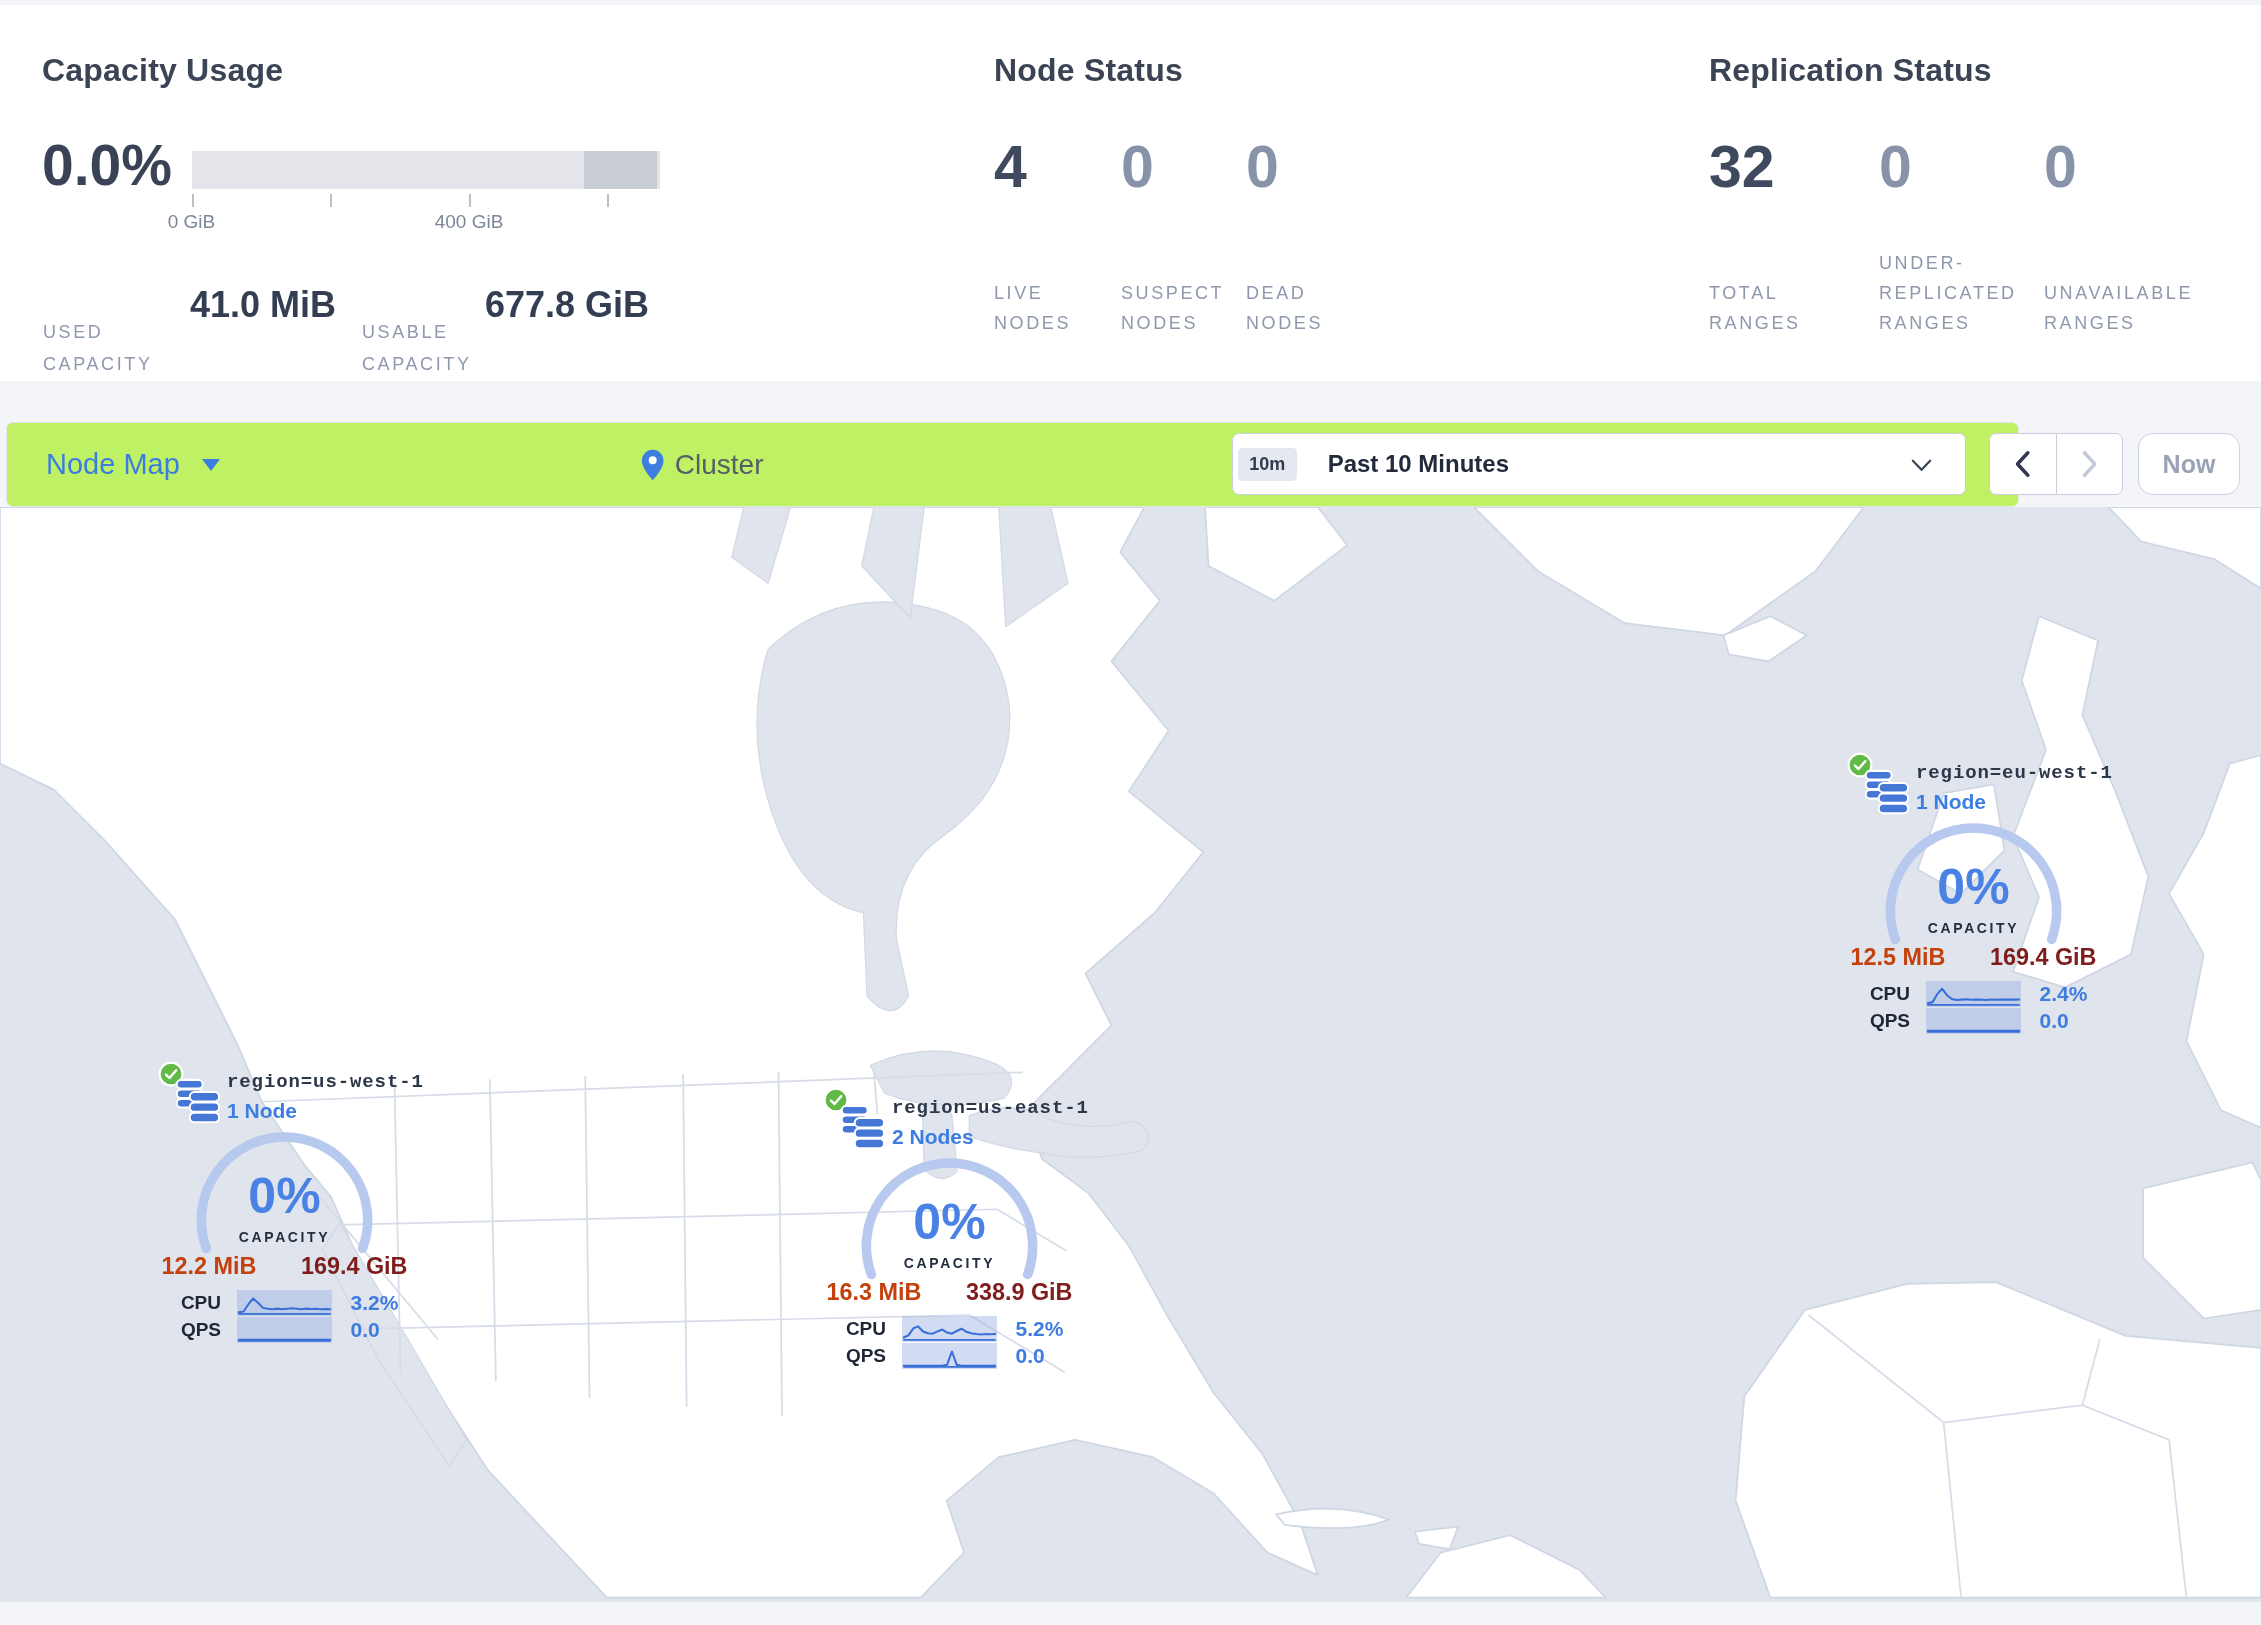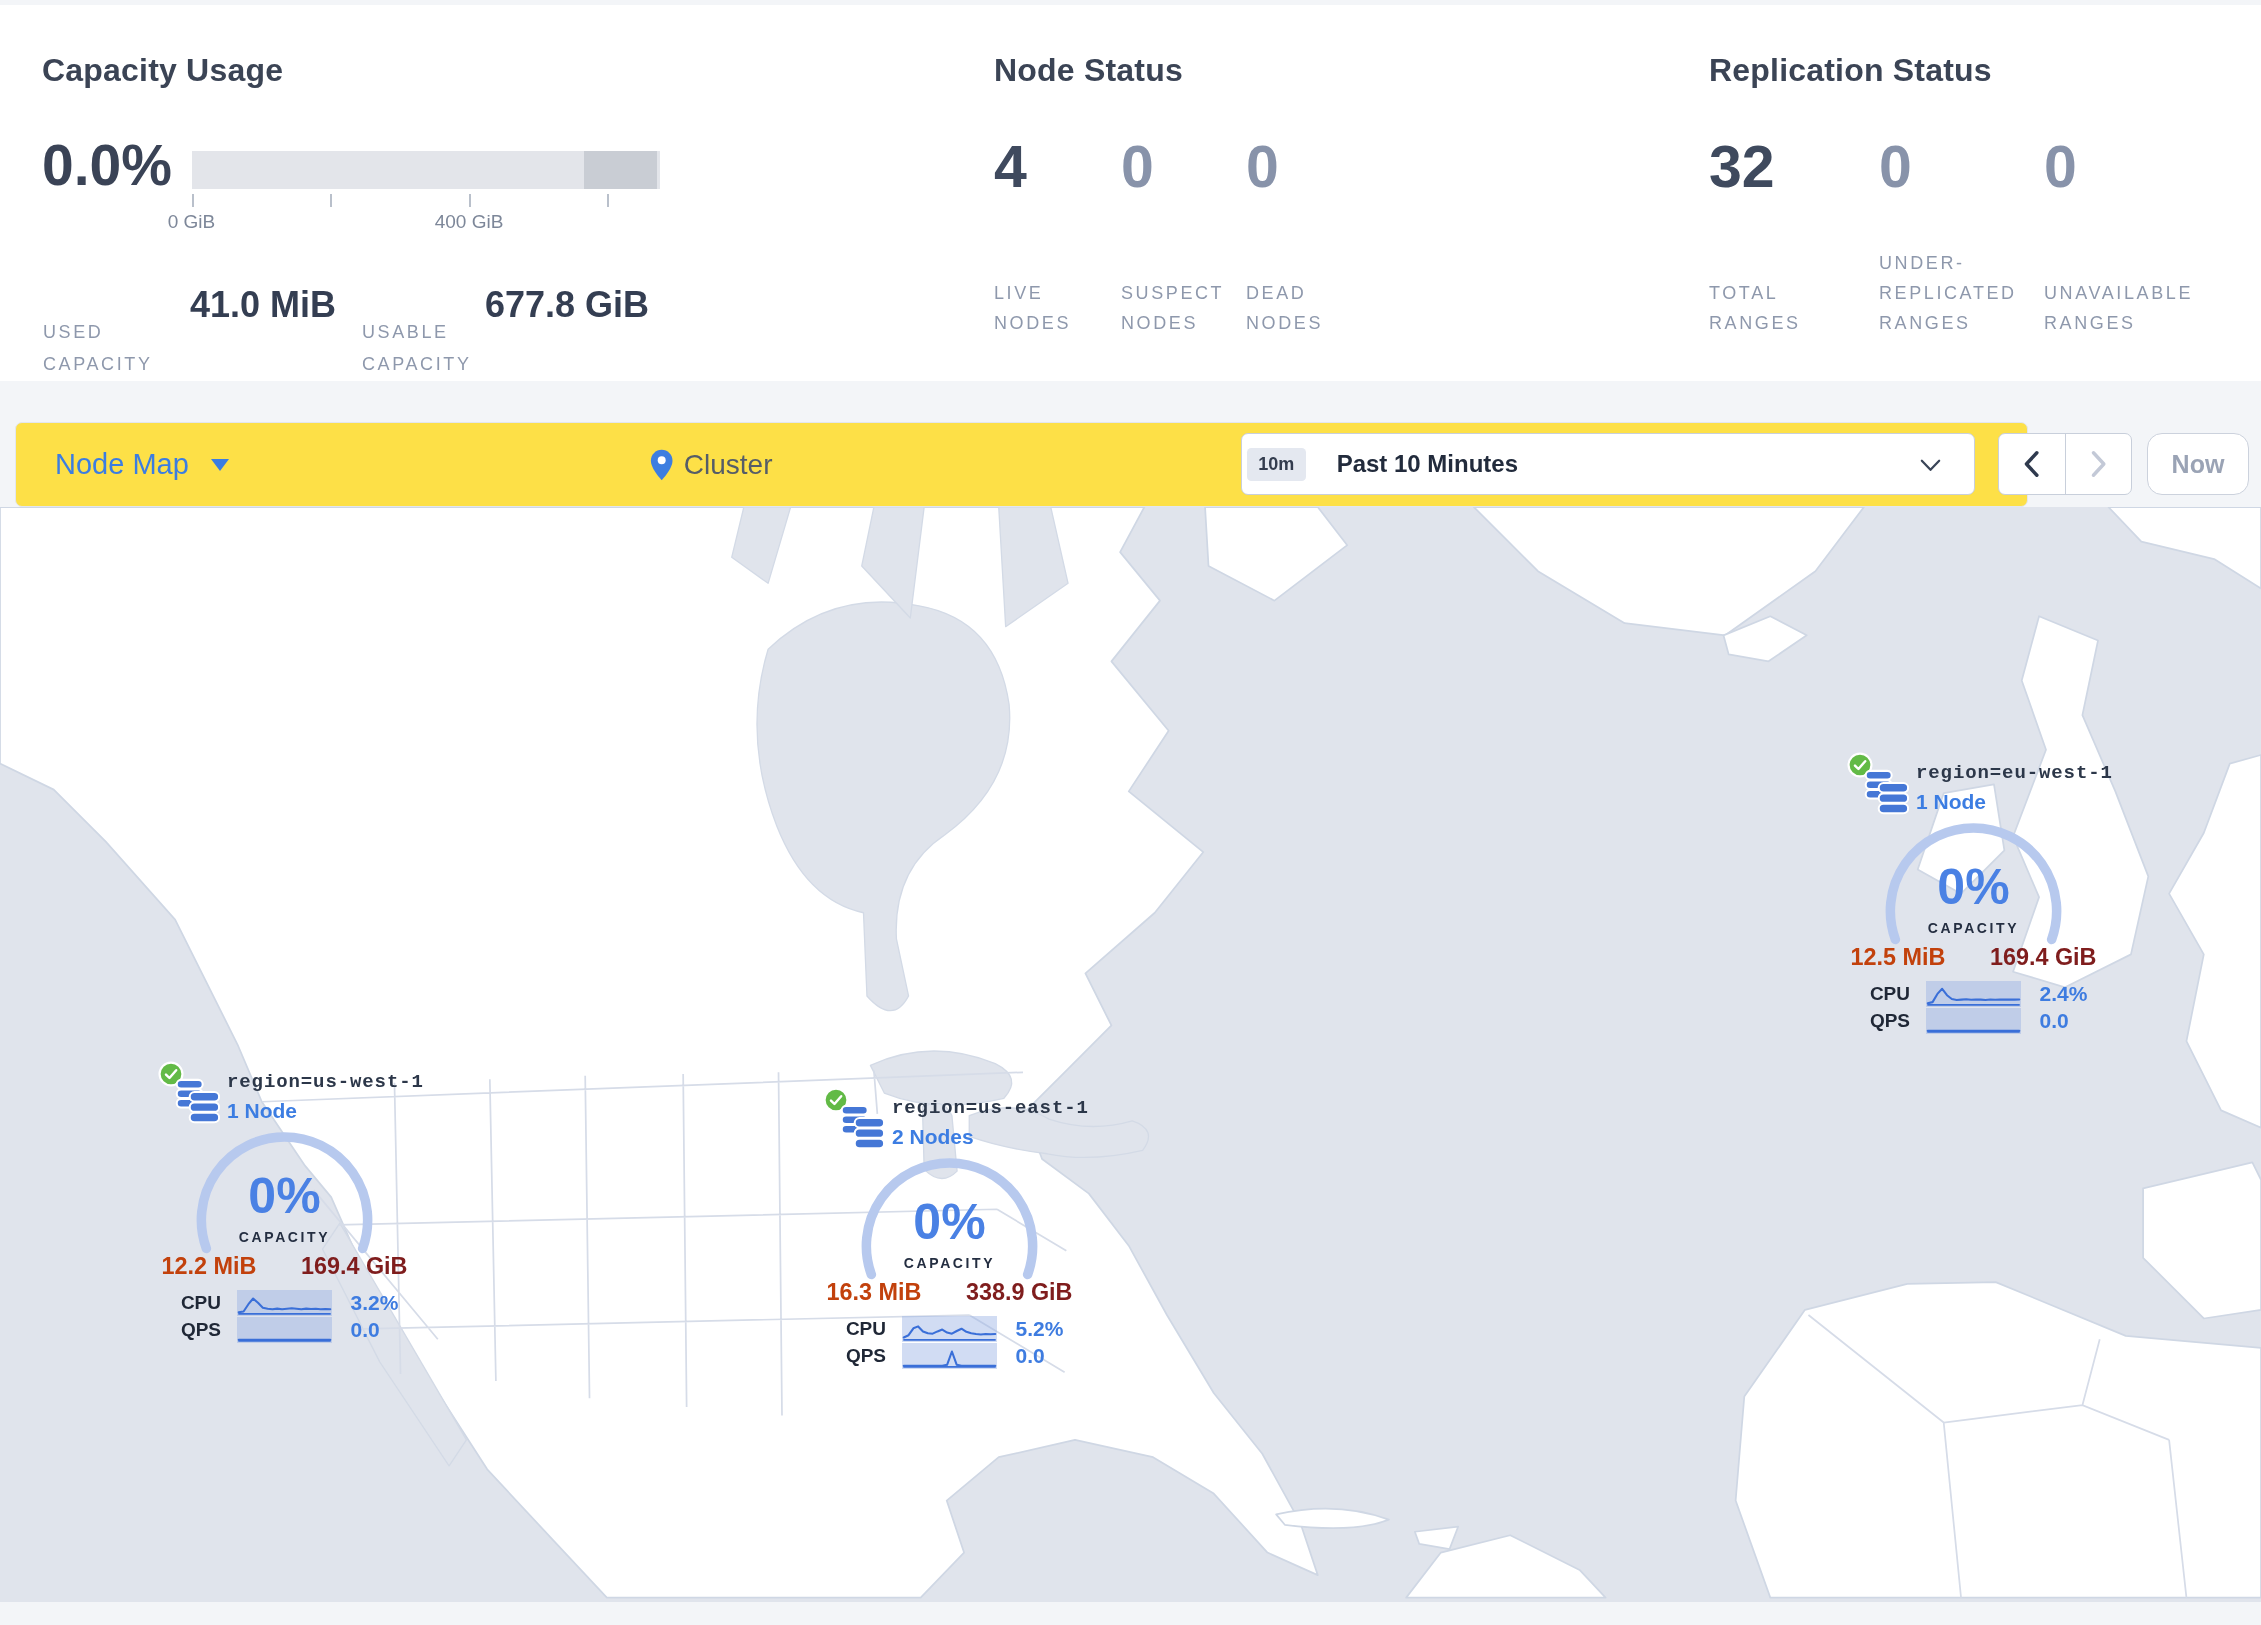--- a/index.html
+++ b/index.html
@@ -15,21 +15,21 @@
 
   .cap-percent { position:absolute; left:42px; top:127px; font-size:57px; font-weight:700; color:#3a4356; }
   .cap-bar { position:absolute; left:192px; top:146px; width:468px; height:38px; background:#e3e5ea; }
   .cap-bar-used { position:absolute; right:2.6px; top:0; width:73px; height:38px; background:#c9cdd4; }
   .cap-tick { position:absolute; top:189px; width:1.7px; height:13px; background:#b9c0cb; }
   .cap-tick-label { position:absolute; top:206px; font-size:19px; color:#7d8799; text-align:center; }
   .cap-stat-label { position:absolute; top:274px; width:134px; font-size:18px; line-height:32px; letter-spacing:2.6px; color:#8e98ac;margin-top:37px; }
   .cap-stat-value { position:absolute; top:279px; font-size:36px; font-weight:600; color:#343e52; }
 
   
-  .toolbar { position:absolute; top:422px; left:15px; width:2013px; height:85px; background:#fde047;
+  .toolbar { position:absolute; top:422px; left:6px; width:2013px; height:85px; background:#bef264;
              border:0.9px solid #e3e7ee; border-radius:7px; }
   .view-selector { position:absolute; left:39px; top:0; height:83px; display:flex; align-items:center; gap:22.5px; cursor:pointer; }
   .view-selector-label { font-size:29px; color:#3b7de2; }
   .caret-down { width:0; height:0; border-left:9.5px solid transparent; border-right:9.5px solid transparent; border-top:12px solid #3b7de2; }
   .breadcrumb { position:absolute; left:634px; top:0; height:83px; display:flex; align-items:center; gap:10.4px; }
   .breadcrumb-label { font-size:28px; color:#555d68; }
 
   .time-dropdown { position:absolute; left:1225px; top:10.4px; width:734px; height:62px; background:#fff;
                    border:1.7px solid #c8cfdb; border-radius:7px; display:flex; align-items:center; }
   .time-badge { margin-left:5px; background:#e4e8f0; border-radius:4.3px; padding:6px 11.3px; font-size:18px; font-weight:700; color:#333c4e; }

